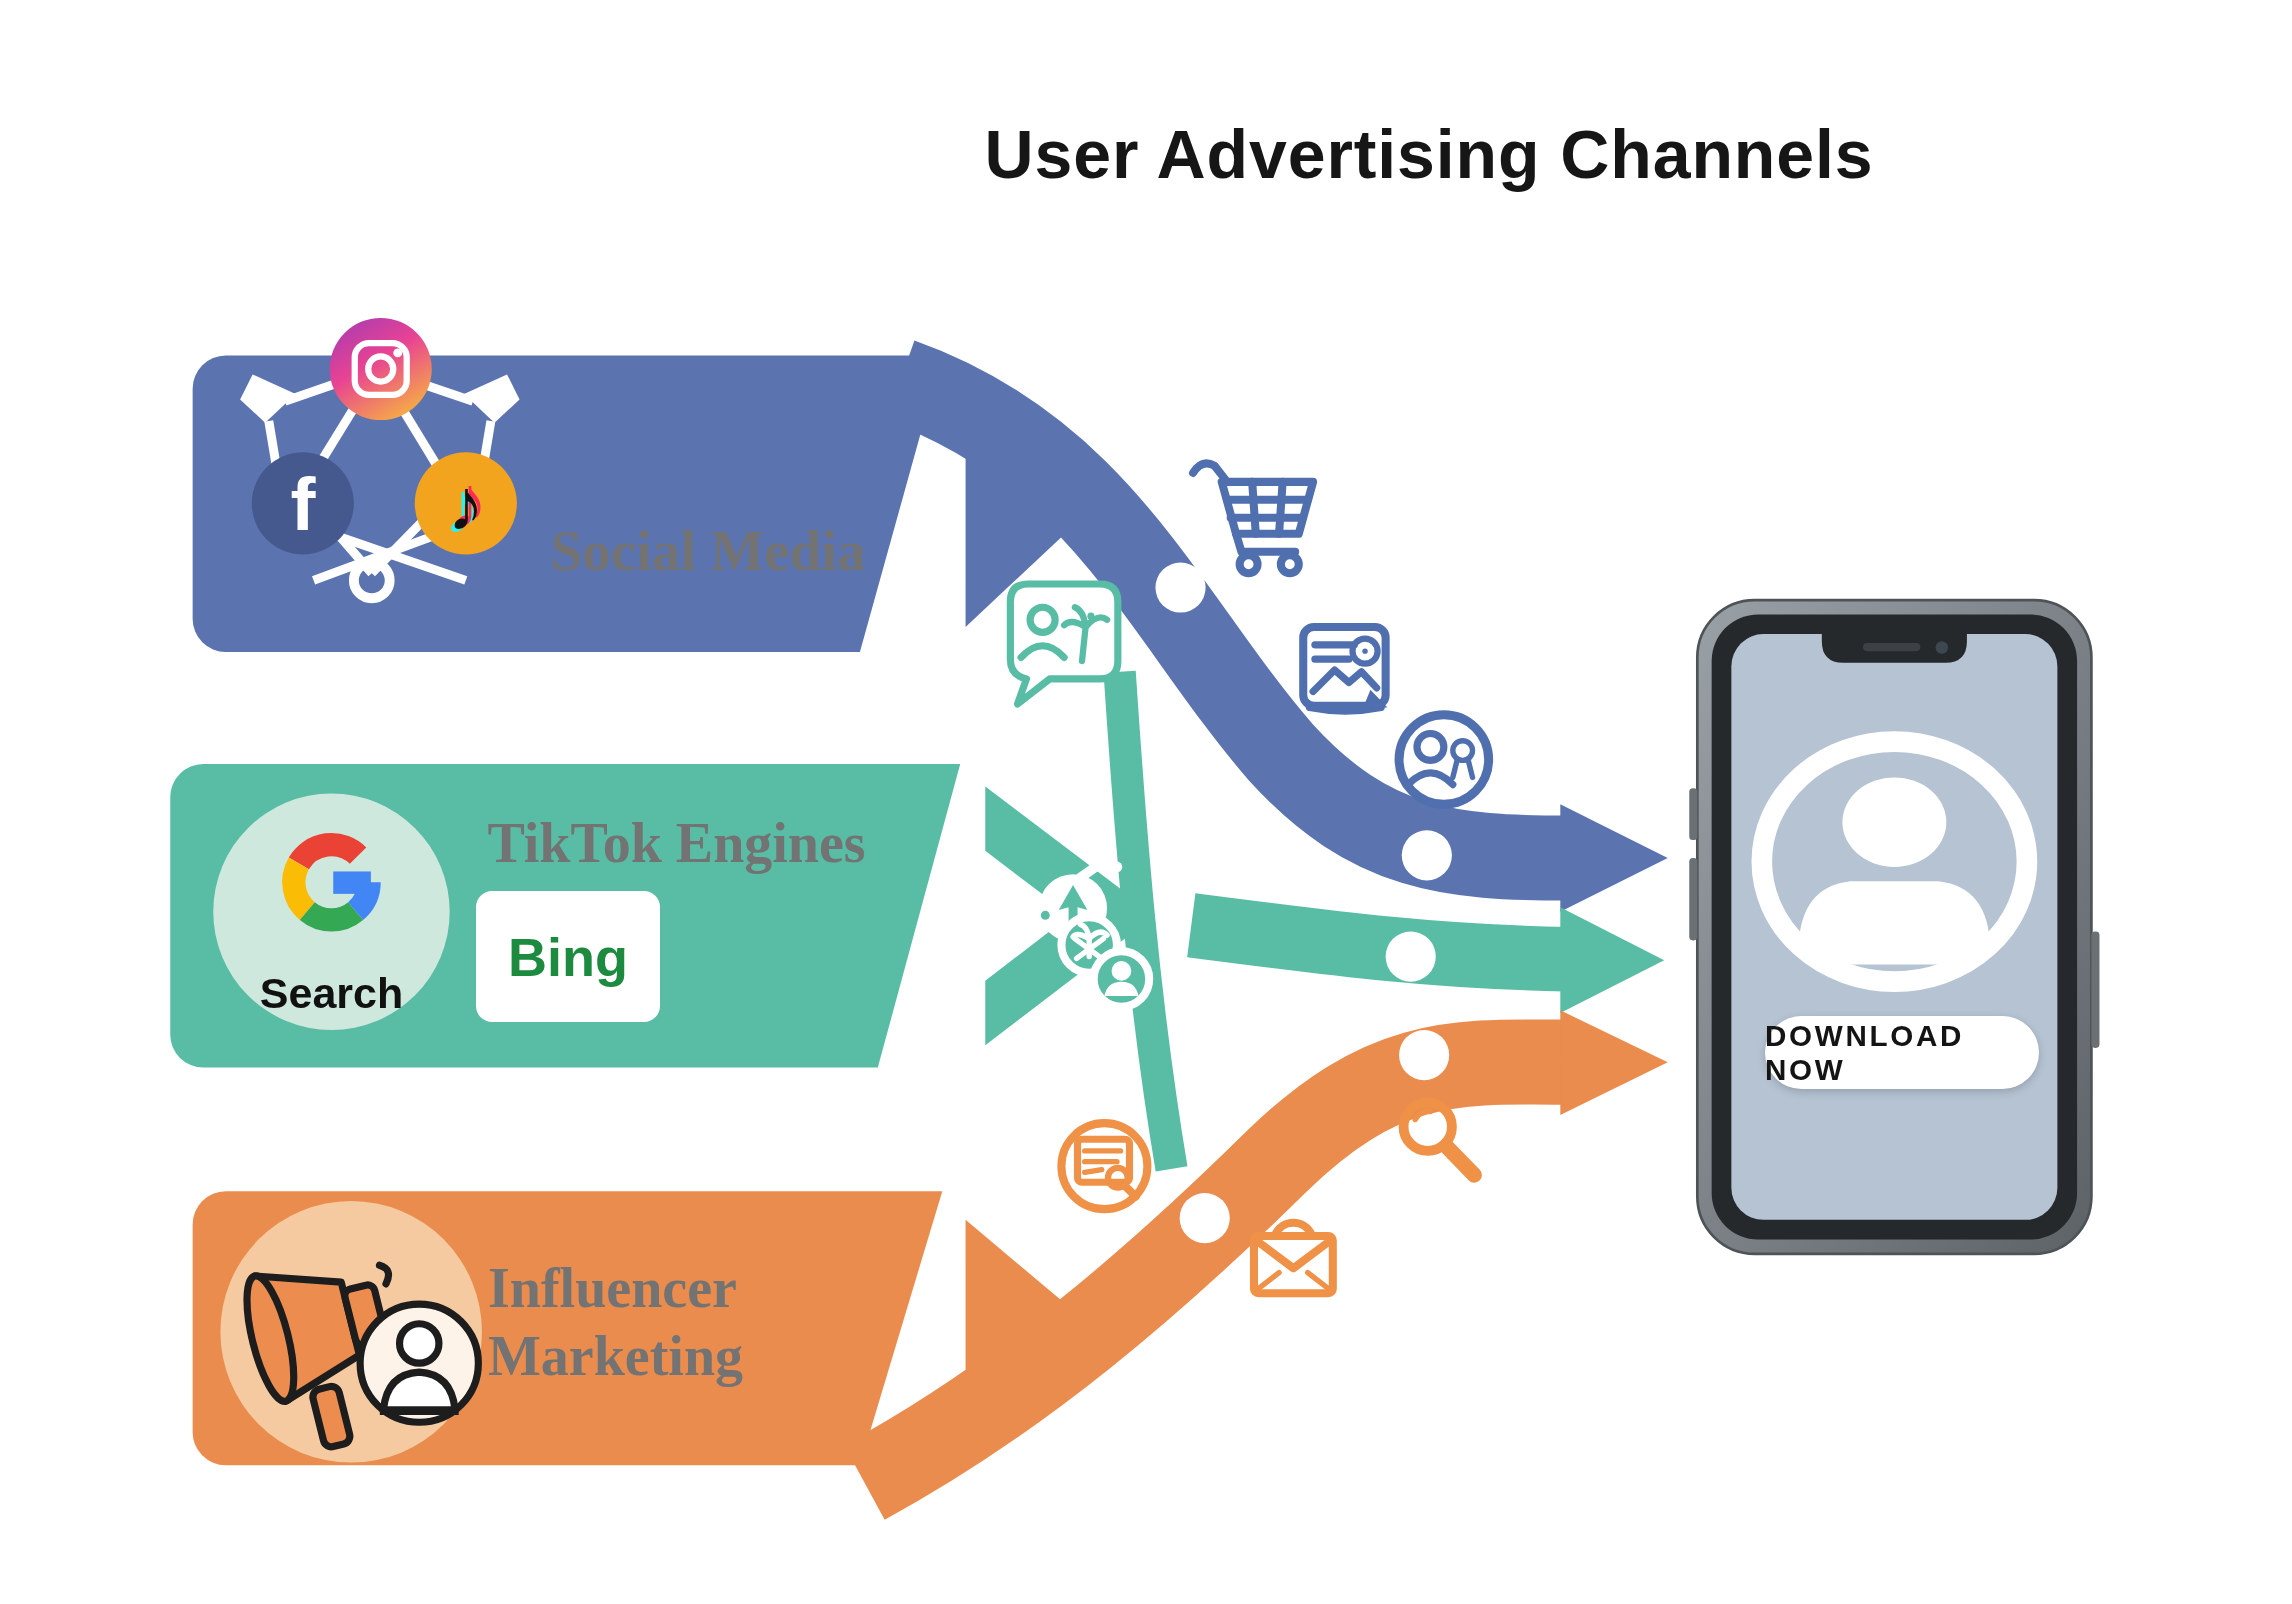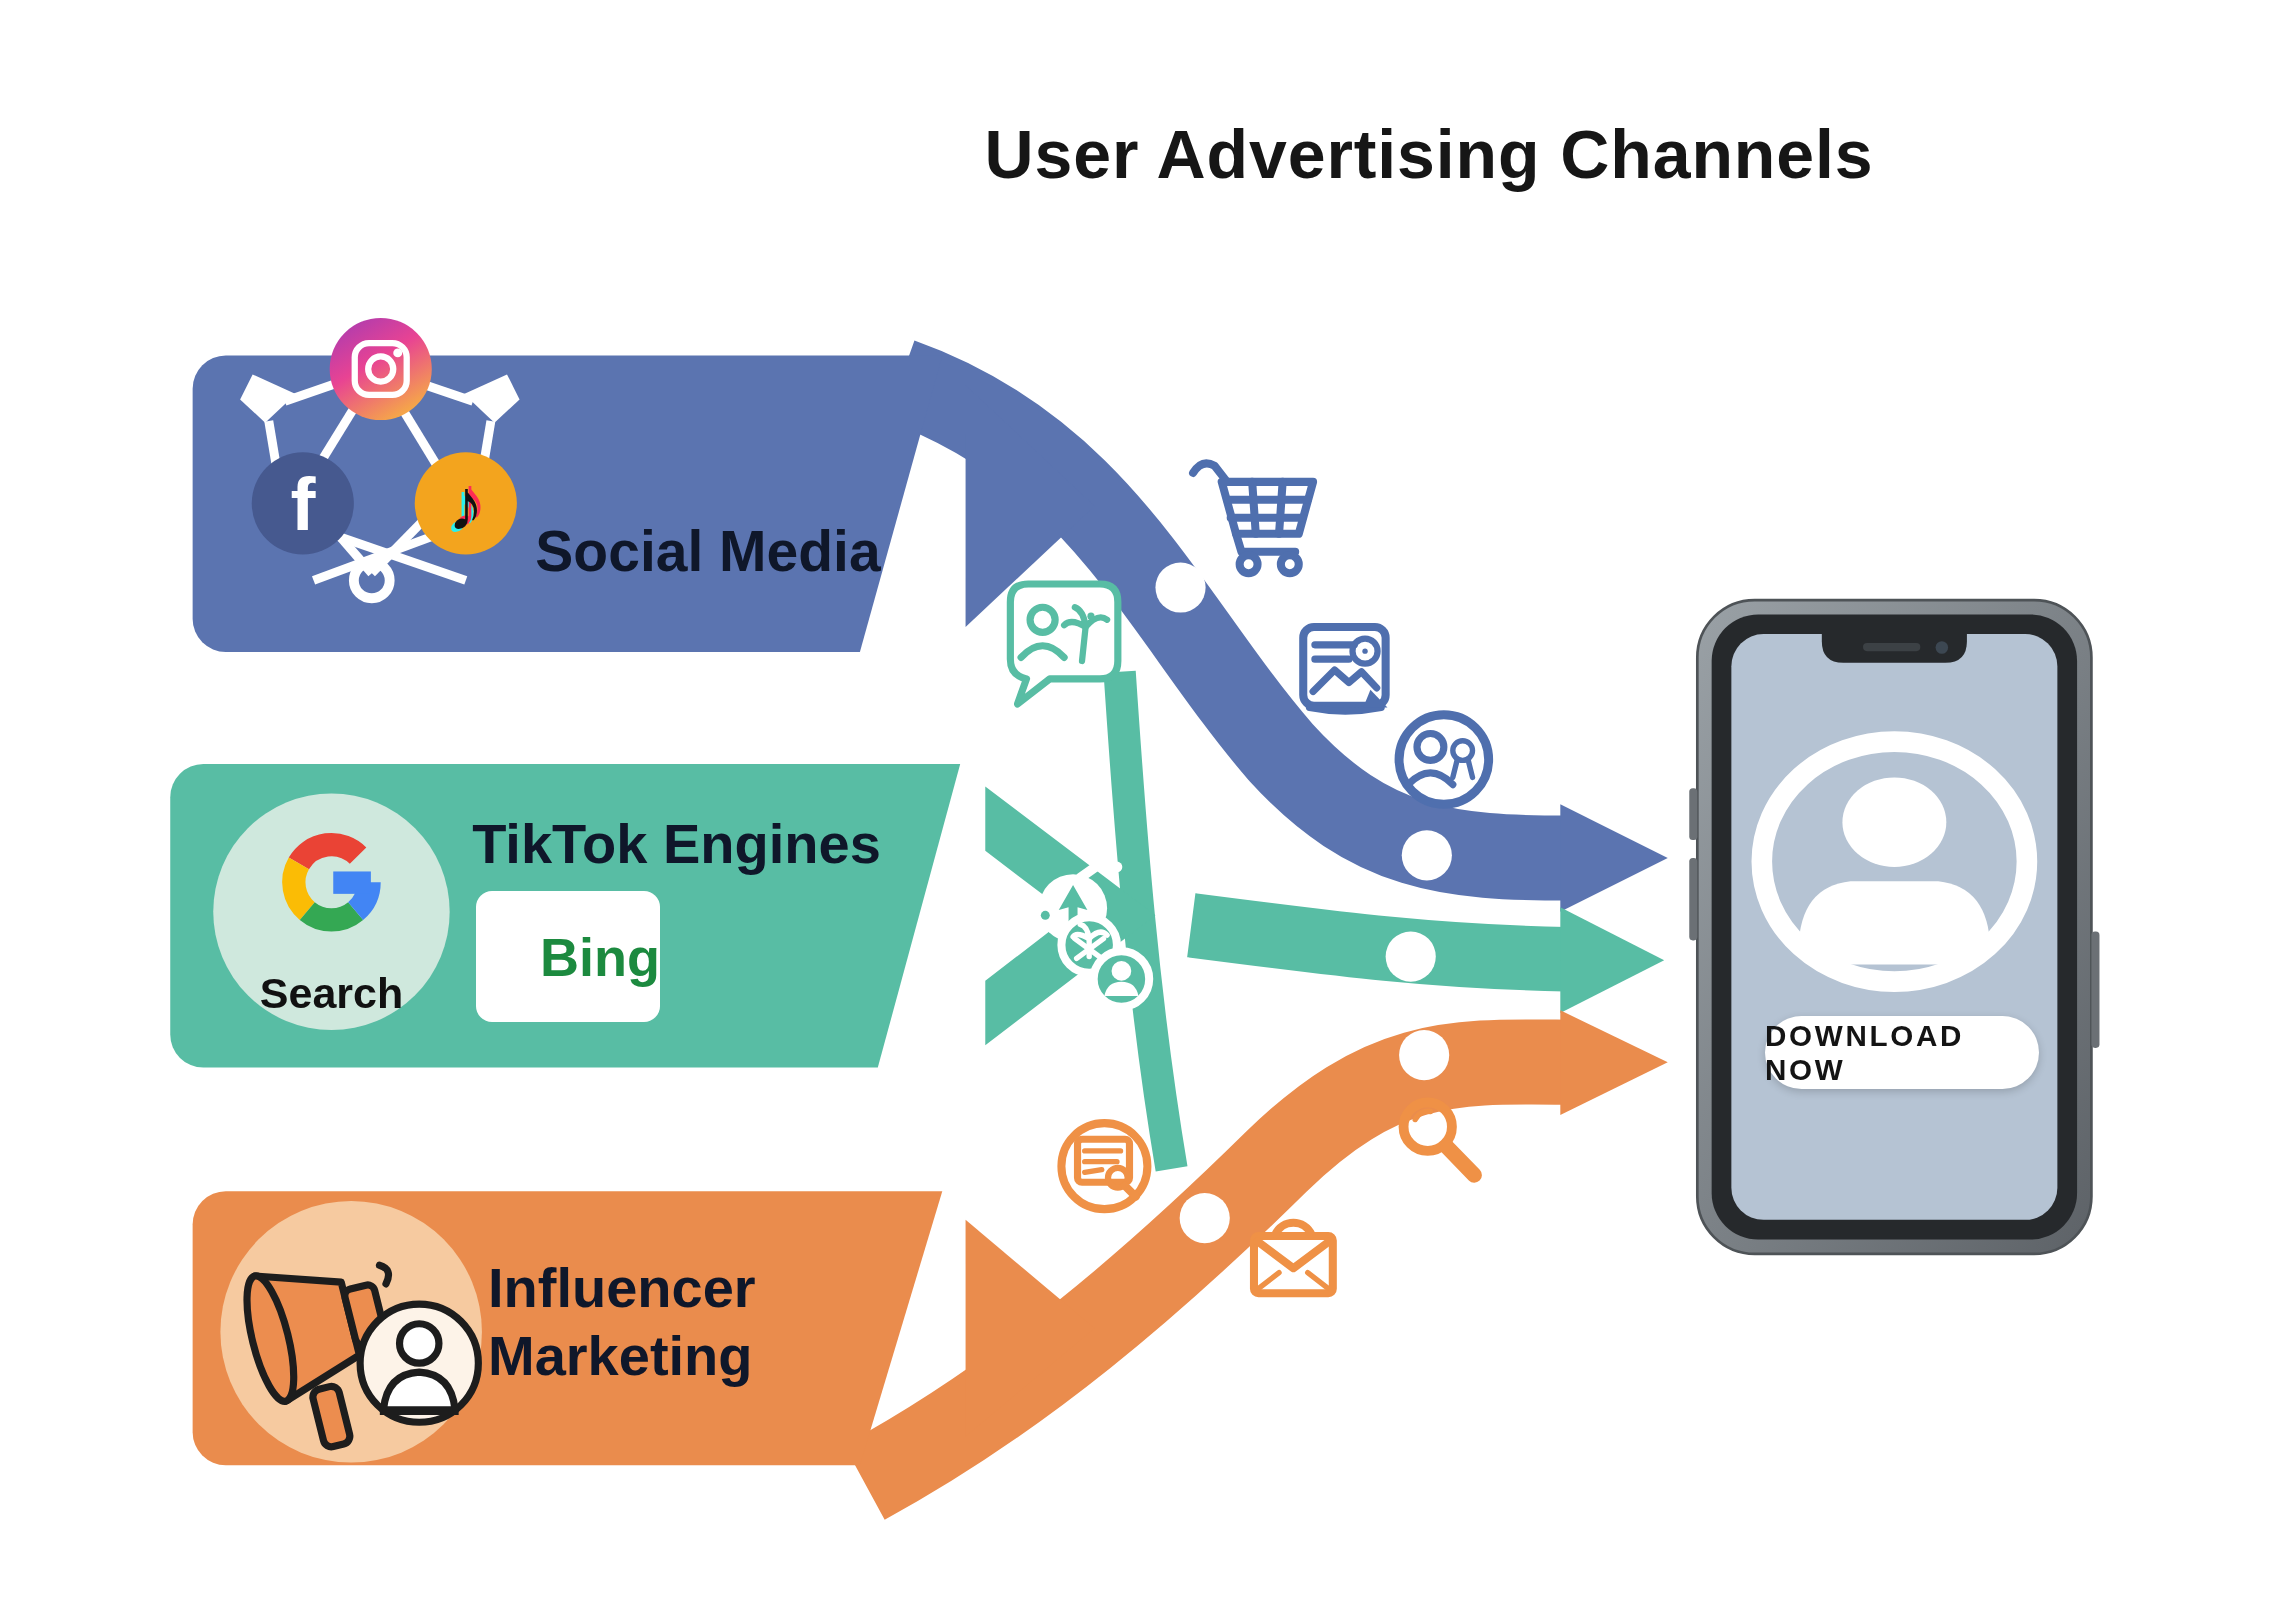--- a/index.html
+++ b/index.html
@@ -2,33 +2,33 @@
 <html style="font-size:14.3px"><head>
 <meta charset="utf-8">
 <style>
   html,body{margin:0;padding:0;background:#ffffff;}
   .stage{position:relative;width:2293px;height:1605px;background:#ffffff;overflow:hidden;
          font-family:"Liberation Sans", sans-serif;}
   .abs{position:absolute;}
   .layer{position:absolute;left:0;top:0;width:2293px;height:1605px;}
   .title{left:878px;top:115px;width:1102px;text-align:center;font-size:68px;font-weight:700;
          color:#161616;letter-spacing:0.9px;}
-  .banner-label{color:#0f172a;font-weight:700;}
+  .banner-label{color:#737373;font-weight:700;font-family:Liberation Serif, serif;}
   .label-social{left:502px;top:518px;width:412px;text-align:center;font-size:57px;}
   .label-search{left:466px;top:811px;width:421px;text-align:center;font-size:56px;}
   .label-influencer{left:488px;top:1254px;width:322px;text-align:left;font-size:56px;line-height:1.22;}
   .fb-glyph{left:258px;top:459px;width:90px;height:90px;text-align:center;line-height:90px;
             font-size:75px;font-weight:700;color:#ffffff;}
   .tiktok-glyph{left:421px;top:460px;width:90px;height:90px;text-align:center;line-height:90px;
             font-size:73px;font-weight:700;color:#111111;}
   .tiktok-glyph.cy{color:#2af0ee;transform:translate(-3.6px,2.7px);}
   .tiktok-glyph.rd{color:#fe2c55;transform:translate(3.6px,-2.7px);}
   .tiktok-word{left:251px;top:969px;width:161px;text-align:center;font-size:43px;font-weight:700;color:#111111;}
   .bing-box{left:476px;top:891px;width:184px;height:131px;background:#ffffff;border-radius:16px;
-            display:flex;align-items:center;justify-content:flex-end;}
+            display:flex;align-items:center;justify-content:center;}
   .bing-text{font-size:54px;font-weight:700;color:#1c8a3f;}
   .download-pill{left:1765px;top:1016px;width:274px;height:73px;background:#ffffff;border-radius:37px;
             display:flex;align-items:center;justify-content:center;box-shadow:0 2.7px 9px rgba(0,0,0,0.18);}
   .download-pill span{font-size:29.6px;font-weight:600;letter-spacing:2.7px;color:#141414;}
 </style>
 </head>
 <body>
 
 <div class="stage">
 

